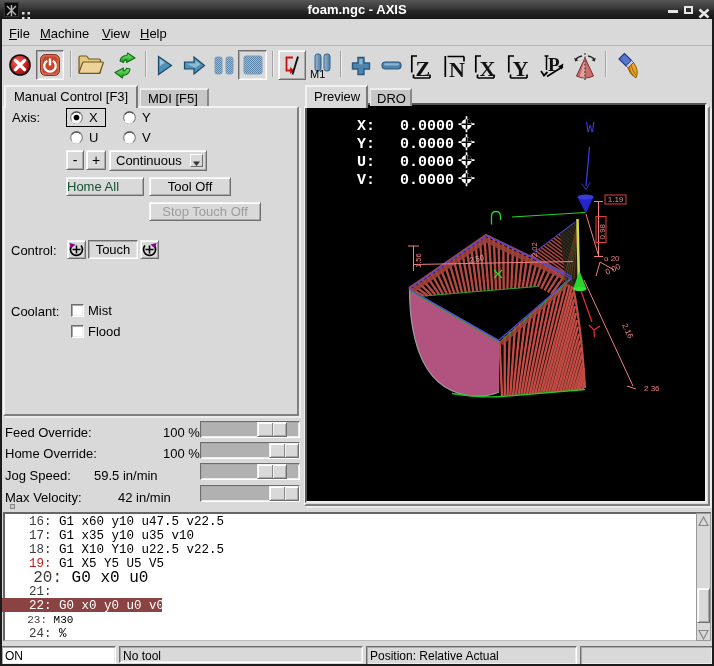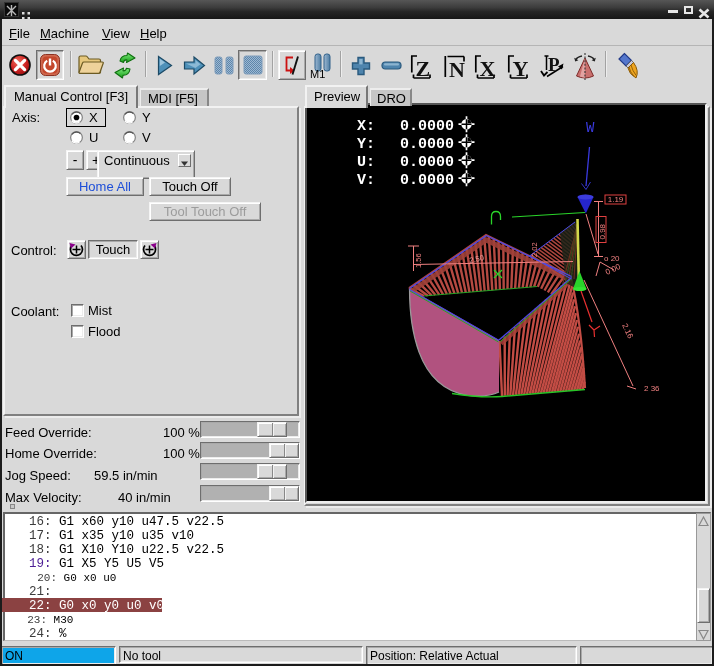--- a/index.html
+++ b/index.html
@@ -12,20 +12,21 @@
 <div class="ab" style="left:0;top:0;width:714px;height:19px;background:linear-gradient(#565656,#3c3c3c 40%,#262626 60%,#161616)"></div>
     <div class="ab" style="left:4px;top:2px;width:15px;height:15px;background:#0a0a0a;border:1px solid #333"><svg width="13" height="13" viewBox="0 0 13 13">
         <path d="M2 2 L11 11 M11 2 L2 11 M6.5 1 L6.5 12" stroke="#b8b8b8" stroke-width="1.4"></path>
       </svg></div>
     <div class="ab" style="left:22px;top:6px;width:9px;height:8px"><svg width="9" height="8">
         <rect x="0" y="0" width="2.5" height="2.5" fill="#ddd"></rect>
         <rect x="5.5" y="0" width="2.5" height="2.5" fill="#ddd"></rect>
         <rect x="0" y="5" width="2.5" height="2.5" fill="#ddd"></rect>
         <rect x="5.5" y="5" width="2.5" height="2.5" fill="#ddd"></rect>
       </svg></div>
+    <div class="ab" style="left:0;top:2px;width:714px;text-align:center;font-size:13px;font-weight:bold;color:#fff">foam.ngc - AXIS</div>
     <div class="ab" style="left:668px;top:10px;width:10px;height:3px;background:#e6e6e6"></div>
     <div class="ab" style="left:684px;top:6px;width:9px;height:8px;border:2px solid #e6e6e6"></div>
     <div class="ab" style="left:698px;top:5px;width:12px;height:11px"><svg width="12" height="11" viewBox="0 0 12 11">
         <path d="M1.5 1.5 L10.5 9.5 M10.5 1.5 L1.5 9.5" stroke="#e6e6e6" stroke-width="2.6"></path>
       </svg></div>
     <div class="ab" style="left:2px;top:19px;width:710px;height:27px;background:#d9d9d9;border-bottom:1px solid #b5b5b5"></div>
     <div class="ab lab" style="left:9px;top:26px"><span class="u">F</span>ile</div>
     <div class="ab lab" style="left:40px;top:26px"><span class="u">M</span>achine</div>
     <div class="ab lab" style="left:102px;top:26px"><span class="u">V</span>iew</div>
     <div class="ab lab" style="left:140px;top:26px"><span class="u">H</span>elp</div>
@@ -202,34 +203,34 @@
       <path d="M1.6 8.8 A5.4 5.4 0 0 0 8.8 10.4" stroke="#fff" stroke-width="1.2" fill="none"></path>
       <path d="M1.8 3.2 A5.4 5.4 0 0 1 9.6 2.4" stroke="#555" stroke-width="1.2" fill="none"></path>
     </svg>
     <div class="ab lab" style="left:142px;top:130px">V</div>
     <div style="position:absolute;left:66px;top:150px;width:18px;height:20px;background:#d9d9d9;border-top:1px solid #f4f4f4;border-left:1px solid #f4f4f4;border-right:1px solid #6e6e6e;border-bottom:1px solid #6e6e6e;box-shadow:inset 1px 1px 0 #fff,inset -1px -1px 0 #a9a9a9;">
       <div style="position:absolute;left:0;top:1px;width:100%;text-align:center;font-size:14px;color:#000;white-space:nowrap">-</div>
     </div>
     <div style="position:absolute;left:86px;top:150px;width:20px;height:20px;background:#d9d9d9;border-top:1px solid #f4f4f4;border-left:1px solid #f4f4f4;border-right:1px solid #6e6e6e;border-bottom:1px solid #6e6e6e;box-shadow:inset 1px 1px 0 #fff,inset -1px -1px 0 #a9a9a9;">
       <div style="position:absolute;left:0;top:1px;width:100%;text-align:center;font-size:14px;color:#000;white-space:nowrap">+</div>
     </div>
-    <div style="position:absolute;left:97px;top:150px;width:98px;height:29px;background:#d9d9d9;border-top:1px solid #f4f4f4;border-left:1px solid #f4f4f4;border-right:1px solid #6e6e6e;border-bottom:1px solid #6e6e6e;box-shadow:inset 1px 1px 0 #fff,inset -1px -1px 0 #a9a9a9;">
+    <div style="position:absolute;left:109px;top:150px;width:98px;height:21px;background:#d9d9d9;border-top:1px solid #f4f4f4;border-left:1px solid #f4f4f4;border-right:1px solid #6e6e6e;border-bottom:1px solid #6e6e6e;box-shadow:inset 1px 1px 0 #fff,inset -1px -1px 0 #a9a9a9;">
       <div style="position:absolute;left:6px;top:2px;font-size:13px">Continuous</div>
       <div style="position:absolute;right:3px;top:3px;width:13px;height:13px;background:#d9d9d9;border-top:1px solid #fff;border-left:1px solid #fff;border-right:1px solid #6e6e6e;border-bottom:1px solid #6e6e6e"><svg width="11" height="11">
           <path d="M2 3.5 L9 3.5 L5.5 8 Z" fill="#333"></path>
         </svg></div>
     </div>
     <div style="position:absolute;left:66px;top:177px;width:78px;height:19px;background:#d9d9d9;border-top:1px solid #f4f4f4;border-left:1px solid #f4f4f4;border-right:1px solid #6e6e6e;border-bottom:1px solid #6e6e6e;box-shadow:inset 1px 1px 0 #fff,inset -1px -1px 0 #a9a9a9;">
-      <div style="position:absolute;left:0;top:1px;width:100%;text-align:center;font-size:13px;color:#1d4ed8;white-space:nowrap">Home All</div>
+      <div style="position:absolute;left:0;top:1px;width:100%;text-align:left;font-size:13px;color:#14532d;white-space:nowrap">Home All</div>
     </div>
     <div style="position:absolute;left:149px;top:177px;width:82px;height:19px;background:#d9d9d9;border-top:1px solid #f4f4f4;border-left:1px solid #f4f4f4;border-right:1px solid #6e6e6e;border-bottom:1px solid #6e6e6e;box-shadow:inset 1px 1px 0 #fff,inset -1px -1px 0 #a9a9a9;">
-      <div style="position:absolute;left:0;top:1px;width:100%;text-align:center;font-size:13px;color:#000;white-space:nowrap">Touch Off</div>
+      <div style="position:absolute;left:0;top:1px;width:100%;text-align:center;font-size:13px;color:#000;white-space:nowrap">Tool Off</div>
     </div>
     <div style="position:absolute;left:149px;top:202px;width:112px;height:19px;background:#d9d9d9;border-top:1px solid #f4f4f4;border-left:1px solid #f4f4f4;border-right:1px solid #6e6e6e;border-bottom:1px solid #6e6e6e;box-shadow:inset 1px 1px 0 #fff,inset -1px -1px 0 #a9a9a9;">
-      <div style="position:absolute;left:0;top:1px;width:100%;text-align:center;font-size:13px;color:#9c9c9c;white-space:nowrap">Tool Touch Off</div>
+      <div style="position:absolute;left:0;top:1px;width:100%;text-align:center;font-size:13px;color:#9c9c9c;white-space:nowrap">Stop Touch Off</div>
     </div>
     <div class="ab lab" style="left:11px;top:243px">Control:</div>
     <div style="position:absolute;left:67px;top:240px;width:19px;height:19px;background:#d9d9d9;border-top:1px solid #f4f4f4;border-left:1px solid #f4f4f4;border-right:1px solid #6e6e6e;border-bottom:1px solid #6e6e6e;box-shadow:inset 1px 1px 0 #fff,inset -1px -1px 0 #a9a9a9;">
       <div style="position:absolute;left:0px;top:0px"><svg width="17" height="17" viewBox="0 0 17 17">
           <path d="M4.2 4.2 A6 6 0 1 0 13 4.5" stroke="#000" stroke-width="1.7" fill="none"></path>
           <path d="M8.5 4.5 L8.5 12.5 M4.5 8.5 L12.5 8.5" stroke="#000" stroke-width="1.5"></path>
           <path d="M1.5 2 L7.5 3.5 L3 7.5 Z" fill="#8b008b"></path>
         </svg></div>
     </div>
     <div style="position:absolute;left:88px;top:240px;width:50px;height:19px;background:#d9d9d9;border-top:1px solid #6e6e6e;border-left:1px solid #6e6e6e;border-right:1px solid #fff;border-bottom:1px solid #fff;box-shadow:inset 1px 1px 0 #a9a9a9,inset -1px -1px 0 #ececec;">
@@ -262,21 +263,21 @@
       <div style="position:absolute;left:15px;top:0;width:1px;height:100%;background:#f2f2f2"></div>
     </div>
     <div class="ab lab" style="left:5px;top:468px">Jog Speed:</div>
     <div class="ab lab" style="left:94px;top:468px">59.5 in/min</div>
     <div style="position:absolute;left:200px;top:463px;width:100px;height:17px;background:#b1b1b1;border-top:1px solid #6e6e6e;border-left:1px solid #6e6e6e;border-right:1px solid #fff;border-bottom:1px solid #fff;box-shadow:inset 1px 1px 0 #a9a9a9,inset -1px -1px 0 #ececec;"></div>
     <div style="position:absolute;left:257px;top:464px;width:30px;height:15px;background:#d9d9d9;border-top:1px solid #f4f4f4;border-left:1px solid #f4f4f4;border-right:1px solid #6e6e6e;border-bottom:1px solid #6e6e6e;box-shadow:inset 1px 1px 0 #fff,inset -1px -1px 0 #a9a9a9;">
       <div style="position:absolute;left:14px;top:0;width:1px;height:100%;background:#888"></div>
       <div style="position:absolute;left:15px;top:0;width:1px;height:100%;background:#f2f2f2"></div>
     </div>
     <div class="ab lab" style="left:5px;top:490px">Max Velocity:</div>
-    <div class="ab lab" style="left:118px;top:490px">40 in/min</div>
+    <div class="ab lab" style="left:118px;top:490px">42 in/min</div>
     <div style="position:absolute;left:200px;top:485px;width:100px;height:17px;background:#b1b1b1;border-top:1px solid #6e6e6e;border-left:1px solid #6e6e6e;border-right:1px solid #fff;border-bottom:1px solid #fff;box-shadow:inset 1px 1px 0 #a9a9a9,inset -1px -1px 0 #ececec;"></div>
     <div style="position:absolute;left:269px;top:486px;width:30px;height:15px;background:#d9d9d9;border-top:1px solid #f4f4f4;border-left:1px solid #f4f4f4;border-right:1px solid #6e6e6e;border-bottom:1px solid #6e6e6e;box-shadow:inset 1px 1px 0 #fff,inset -1px -1px 0 #a9a9a9;">
       <div style="position:absolute;left:14px;top:0;width:1px;height:100%;background:#888"></div>
       <div style="position:absolute;left:15px;top:0;width:1px;height:100%;background:#f2f2f2"></div>
     </div>
     <div class="ab" style="left:304px;top:106px;width:406px;height:400px;border:2px solid;border-color:#f2f2f2 #808080 #808080 #f2f2f2;box-shadow:2px 2px 0 #ececec;background:#d9d9d9"></div>
     <div class="ab" style="left:305px;top:85px;width:63px;height:23px;background:#d9d9d9;z-index:3;border-top:2px solid #f2f2f2;border-left:2px solid #f2f2f2;border-right:2px solid #777"></div>
     <div class="ab lab" style="left:314px;top:89px;z-index:4">Preview</div>
     <div class="ab" style="left:370px;top:88px;width:42px;height:18px;background:#c6c6c6;z-index:3;border-top:2px solid #ededed;border-left:1px solid #ededed;border-right:2px solid #888"></div>
     <div class="ab lab" style="left:377px;top:91px;z-index:4">DRO</div>
@@ -387,36 +388,36 @@
           <path d="M0 -5 L0 5 M-5 0 L5 0" stroke="#000" stroke-width="1.5"></path>
           <path d="M1 -1 L1 -4.6 A3.6 3.6 0 0 1 4.6 -1 Z" fill="#000"></path>
         </g>
       </g>
     </svg>
     <div class="ab" style="left:305px;top:103px;width:402px;height:400px;border-top:2px solid #555;border-left:2px solid #555;border-right:2px solid #eee;border-bottom:2px solid #eee;background:transparent"></div>
     <div class="ab" style="left:3px;top:512px;width:708px;height:129px;background:#fff;border-top:2px solid #666;border-left:2px solid #666;border-right:1px solid #aaa;border-bottom:1px solid #bbb"></div>
     <div class="ab mono" style="left:14px;top:515px;font-size:12.5px;line-height:14px;color:#000;white-space:pre"><span style="color:#3c3c3c">  16: </span>G1 x60 y10 u47.5 v22.5</div>
     <div class="ab mono" style="left:14px;top:529px;font-size:12.5px;line-height:14px;color:#000;white-space:pre"><span style="color:#3c3c3c">  17: </span>G1 x35 y10 u35 v10</div>
     <div class="ab mono" style="left:14px;top:543px;font-size:12.5px;line-height:14px;color:#000;white-space:pre"><span style="color:#3c3c3c">  18: </span>G1 X10 Y10 u22.5 v22.5</div>
-    <div class="ab mono" style="left:14px;top:557px;font-size:12.5px;line-height:14px;color:#000;white-space:pre"><span style="color:#4c1d95">  19: </span>G1 X5 Y5 U5 V5</div>
-    <div class="ab mono" style="left:24px;top:571px;font-size:11px;line-height:14px;color:#000;white-space:pre"><span style="color:#3c3c3c">  20: </span>G0 x0 u0</div>
+    <div class="ab mono" style="left:14px;top:557px;font-size:12.5px;line-height:14px;color:#000;white-space:pre"><span style="color:#b91c1c">  19: </span>G1 X5 Y5 U5 V5</div>
+    <div class="ab mono" style="left:14px;top:571px;font-size:16px;line-height:14px;color:#000;white-space:pre"><span style="color:#3c3c3c">  20: </span>G0 x0 u0</div>
     <div class="ab mono" style="left:14px;top:585px;font-size:12.5px;line-height:14px;color:#000;white-space:pre"><span style="color:#3c3c3c">  21: </span></div>
     <div class="ab" style="left:2px;top:598px;width:160px;height:14px;background:#8b4242"></div>
     <div class="ab mono" style="left:14px;top:599px;font-size:12.5px;line-height:14px;color:#fff;white-space:pre">  22: G0 x0 y0 u0 v0</div>
     <div class="ab mono" style="left:14px;top:613px;font-size:11px;line-height:14px;color:#000;white-space:pre"><span style="color:#3c3c3c">  23: </span>M30</div>
     <div class="ab mono" style="left:14px;top:627px;font-size:12.5px;line-height:14px;color:#000;white-space:pre"><span style="color:#3c3c3c">  24: </span>%</div>
     <div class="ab" style="left:696px;top:513px;width:15px;height:128px;background:#d9d9d9;border:1px solid #999"></div>
     <div class="ab" style="left:697px;top:514px;width:13px;height:13px"><svg width="13" height="13">
         <path d="M6.5 2 L11 10.5 L2 10.5 Z" fill="#d9d9d9" stroke="#888" stroke-width="1.2"></path>
       </svg></div>
     <div class="ab" style="left:697px;top:627px;width:13px;height:13px"><svg width="13" height="13">
         <path d="M2 2.5 L11 2.5 L6.5 11 Z" fill="#d9d9d9" stroke="#888" stroke-width="1.2"></path>
       </svg></div>
     <div style="position:absolute;left:697px;top:588px;width:13px;height:35px;background:#d9d9d9;border-top:1px solid #f4f4f4;border-left:1px solid #f4f4f4;border-right:1px solid #6e6e6e;border-bottom:1px solid #6e6e6e;box-shadow:inset 1px 1px 0 #fff,inset -1px -1px 0 #a9a9a9;"></div>
-    <div style="position:absolute;left:1px;top:646px;width:115px;height:19px;background:#0ea5e9;border-top:1px solid #6e6e6e;border-left:1px solid #6e6e6e;border-right:1px solid #fff;border-bottom:1px solid #fff;box-shadow:inset 1px 1px 0 #a9a9a9,inset -1px -1px 0 #ececec;">
+    <div style="position:absolute;left:1px;top:646px;width:115px;height:19px;background:#ffffff;border-top:1px solid #6e6e6e;border-left:1px solid #6e6e6e;border-right:1px solid #fff;border-bottom:1px solid #fff;box-shadow:inset 1px 1px 0 #a9a9a9,inset -1px -1px 0 #ececec;">
       <div style="position:absolute;left:3px;top:2px;font-size:12px;white-space:nowrap">ON</div>
     </div>
     <div style="position:absolute;left:119px;top:646px;width:244px;height:17px;background:#d9d9d9;border-top:1px solid #6e6e6e;border-left:1px solid #6e6e6e;border-right:1px solid #fff;border-bottom:1px solid #fff;box-shadow:inset 1px 1px 0 #a9a9a9,inset -1px -1px 0 #ececec;">
       <div style="position:absolute;left:3px;top:2px;font-size:12px;white-space:nowrap">No tool</div>
     </div>
     <div style="position:absolute;left:366px;top:646px;width:211px;height:19px;background:#d9d9d9;border-top:1px solid #6e6e6e;border-left:1px solid #6e6e6e;border-right:1px solid #fff;border-bottom:1px solid #fff;box-shadow:inset 1px 1px 0 #a9a9a9,inset -1px -1px 0 #ececec;">
       <div style="position:absolute;left:3px;top:2px;font-size:12px;white-space:nowrap">Position: Relative Actual</div>
     </div>
     <div style="position:absolute;left:580px;top:646px;width:133px;height:19px;background:#d9d9d9;border-top:1px solid #6e6e6e;border-left:1px solid #6e6e6e;border-right:1px solid #fff;border-bottom:1px solid #fff;box-shadow:inset 1px 1px 0 #a9a9a9,inset -1px -1px 0 #ececec;">
       <div style="position:absolute;left:3px;top:2px;font-size:12px;white-space:nowrap"></div>

